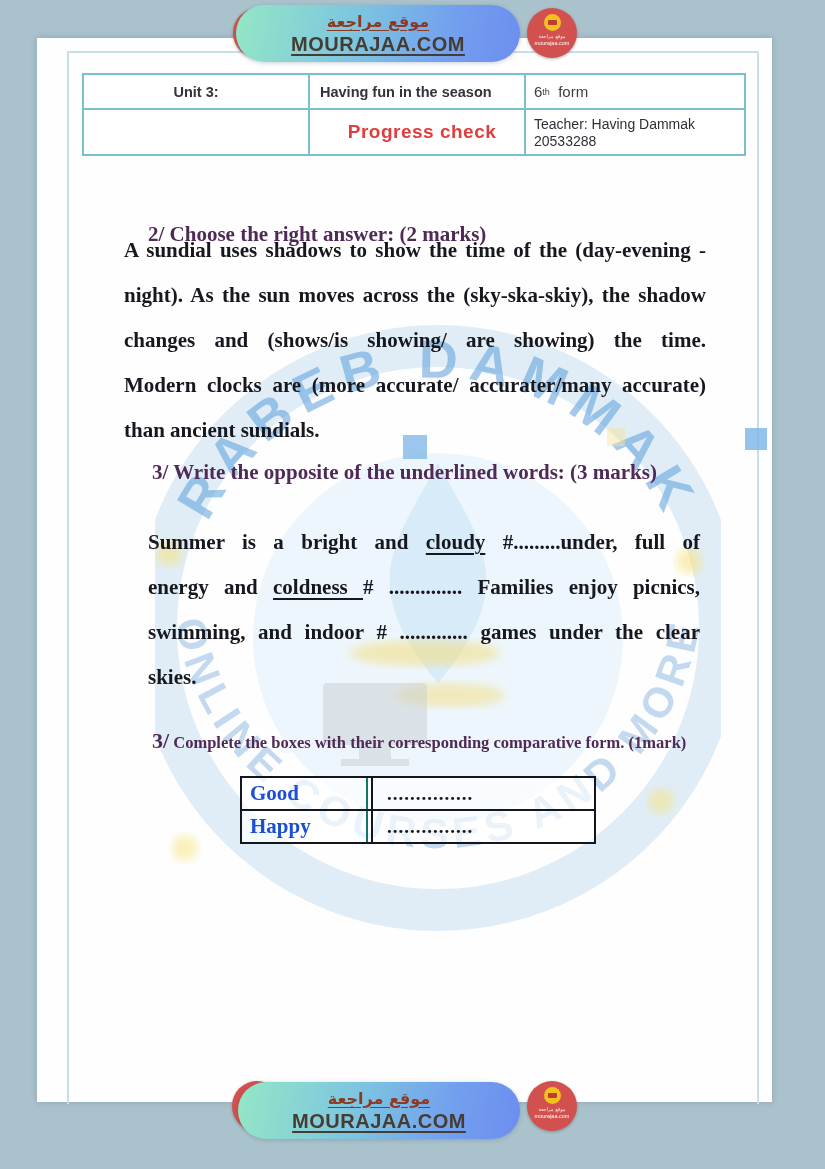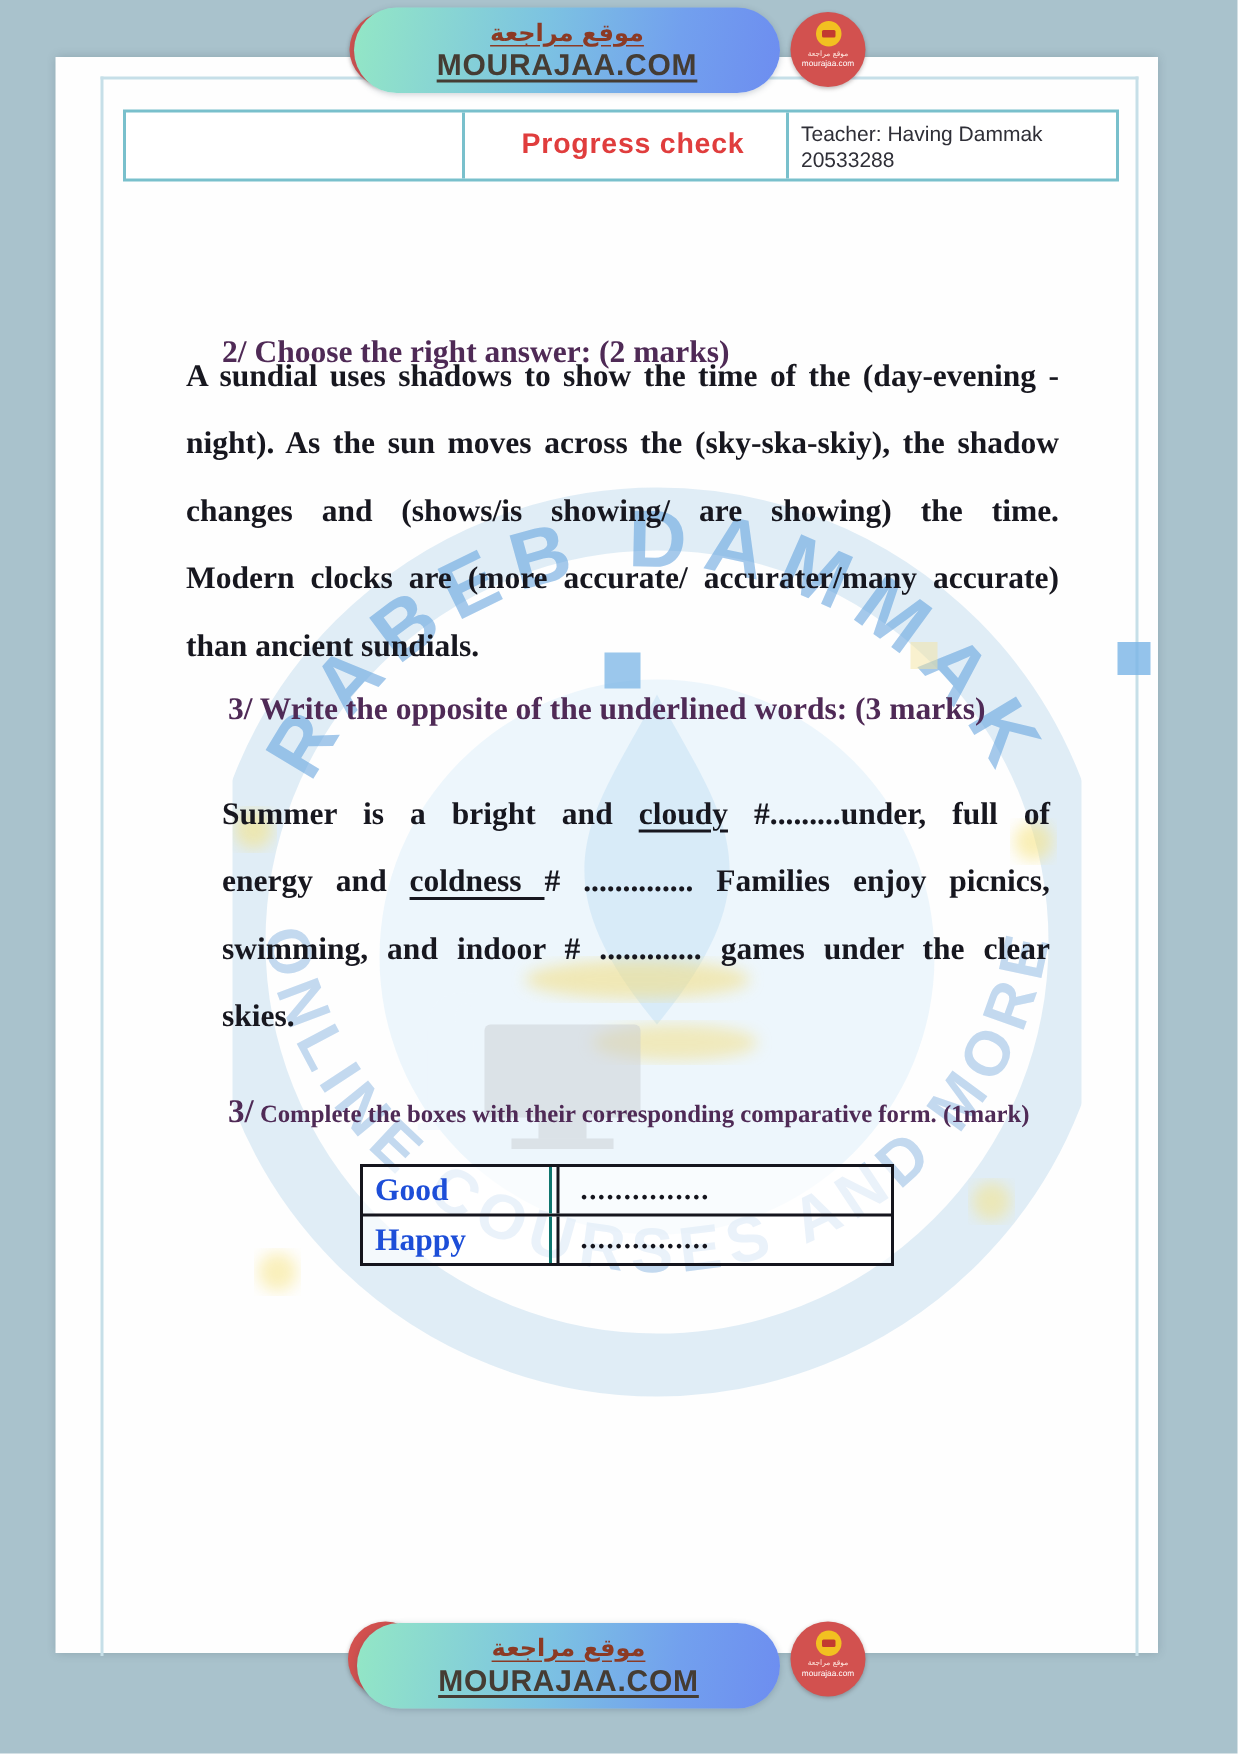--- a/index.html
+++ b/index.html
@@ -130,20 +130,27 @@
     <circle cx="506" cy="548" r="13" fill="#f6e27c" opacity="0.5" filter="url(#soft)"></circle>
     <rect x="248" y="182" width="24" height="24" fill="#79b4e6" opacity="0.75"></rect>
     <rect x="452" y="175" width="18" height="18" fill="#f3e4a0" opacity="0.5"></rect>
     <rect x="168" y="430" width="104" height="62" rx="4" fill="#c9ced2" opacity="0.5"></rect>
     <rect x="204" y="492" width="32" height="14" fill="#c9ced2" opacity="0.5"></rect>
     <rect x="186" y="506" width="68" height="7" fill="#c9ced2" opacity="0.5"></rect>
   </svg>
   <div class="abs blue-chip" style="left:708px;top:390px;width:22px;height:22px;"></div>
 
   <div class="abs header-table">
+    <div class="ht-row r1">
+      <div class="ht-c1 ht-bold">Unit 3:</div>
+      <div class="ht-c2 ht-bold">Having fun in the season</div>
+      <div class="ht-c3 ht-form">
+        <span>6</span><sup>th</sup>&nbsp;&nbsp;<span>form</span>
+      </div>
+    </div>
     <div class="ht-row r2">
       <div class="ht-c1"></div>
       <div class="ht-c2">
         <div class="progress">Progress check</div>
       </div>
       <div class="ht-c3">
         <div class="teacher">
           <div>Teacher: Having Dammak</div>
           <div>20533288</div>
         </div>

